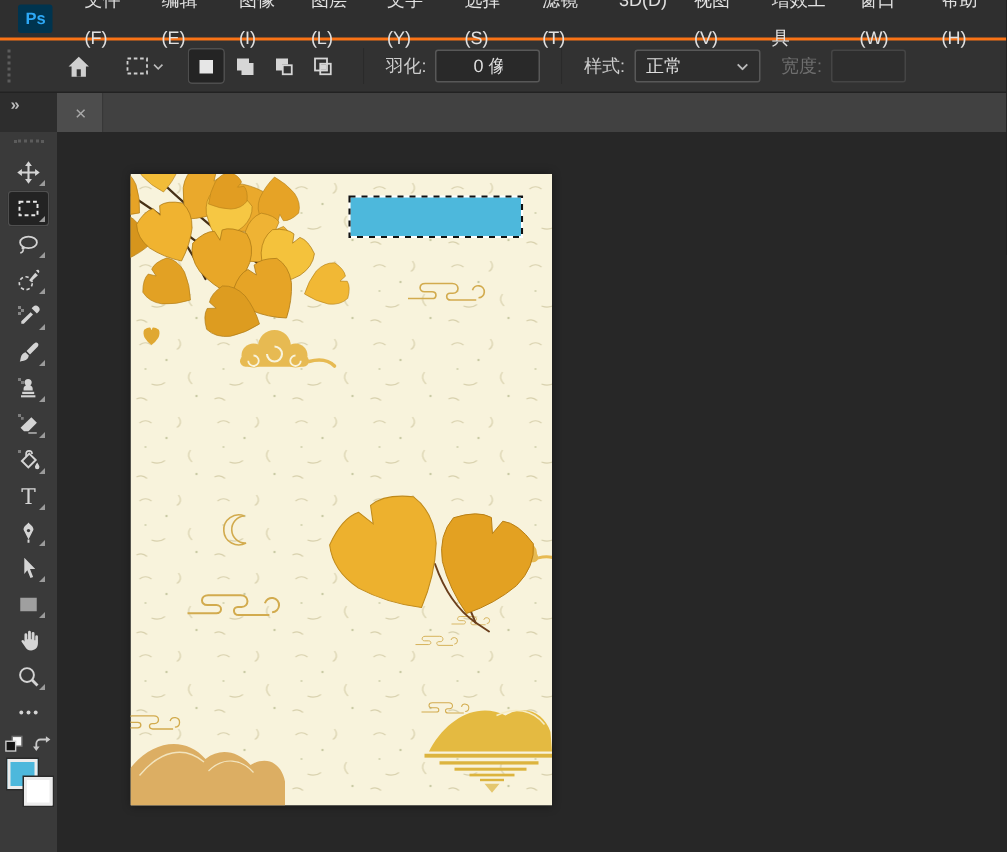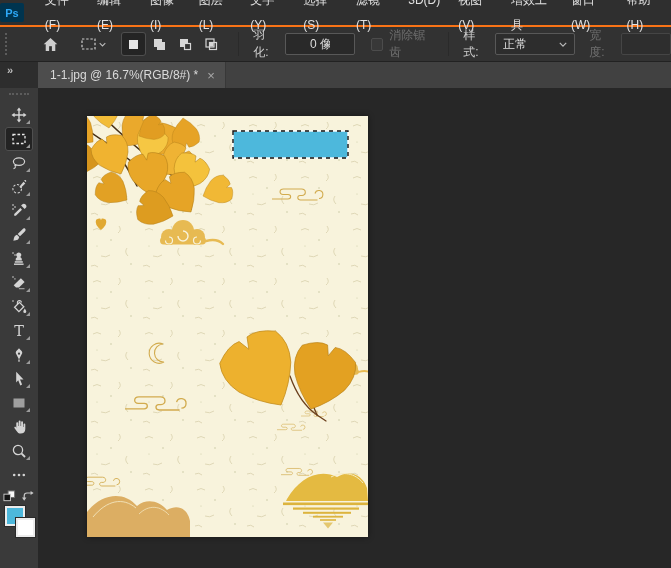--- a/index.html
+++ b/index.html
@@ -3,21 +3,21 @@
 <meta charset="utf-8">
 <style>
   * { margin:0; padding:0; box-sizing:border-box; }
   html,body { background:#1c1c1c; }
   .app {
     position:relative; width:671px; height:568px; overflow:hidden;
     background:#282828; font-family:"Liberation Sans","DejaVu Sans",sans-serif;
     user-select:none;
   }
   
-  .menubar { height:25px; background:#2f2f2f; display:flex; align-items:center; }
+  .menubar { height:25px; background:#2f2f2f; display:flex; align-items:center; padding-left:12px; }
   .ps-logo { width:26px; height:19px; background:#00344f; color:#2da9f7; border-radius:2px;
     font-size:11px; font-weight:bold; display:flex; align-items:center; justify-content:center; margin-right:12px; }
   .menu-item { color:#e0e0e0; font-size:12px; padding:0 9px; line-height:25px; cursor:default; }
   
   .optionsbar { height:37px; background:#323232; border-top:2px solid #f97316; border-bottom:1px solid #222;
     display:flex; align-items:center; color:#c9c9c9; font-size:12px; }
   .obar-grip { width:8px; height:22px; border-left:2px dotted #5c5c5c; margin-left:5px; }
   .icon-btn { width:26px; height:26px; display:flex; align-items:center; justify-content:center; border-radius:3px; }
   .home-btn { margin-left:26px; }
   .preset-btn { margin-left:14px; width:34px; gap:2px; }
@@ -137,44 +137,39 @@
           <rect x="5.5" y="5.5" width="7" height="7" fill="none" stroke="#d6d6d6" stroke-width="1.2"></rect>
           <rect x="6" y="6" width="3.5" height="3.5" fill="#d6d6d6"></rect>
         </svg>
       </div>
     </div>
 
     <div class="sep"></div>
     <span class="opt-label">羽化:</span>
     <input class="text-field" type="text" value="0 像素" style="">
 
-    <div class="chk-wrap">
-      <input class="chk" type="checkbox" disabled="" style="">
-      <span class="chk-label disabled">消除锯齿</span>
-    </div>
 
     <div class="sep"></div>
     <span class="opt-label">样式:</span>
     <div class="select-box">
       <span>正常</span>
       <svg width="8" height="5" viewBox="0 0 10 6">
         <path d="M1 1l4 4 4-4" fill="none" stroke="#bbbbbb" stroke-width="1.5"></path>
       </svg>
     </div>
 
     <span class="opt-label disabled" style="">宽度:</span>
     <input class="text-field width-field" type="text" disabled="" value="" style="">
   </div>
 
   <div class="tabstrip">
     <div class="panel-corner">
       <span>»</span>
     </div>
     <div class="tab">
-      <span>1-1.jpg @ 16.7%(RGB/8#) *</span>
       <span class="tab-close">×</span>
     </div>
   </div>
 
   <div class="main">
 
     <div class="toolbar">
       <div class="toolbar-grip"></div>
 
       <div class="tool flyout">

